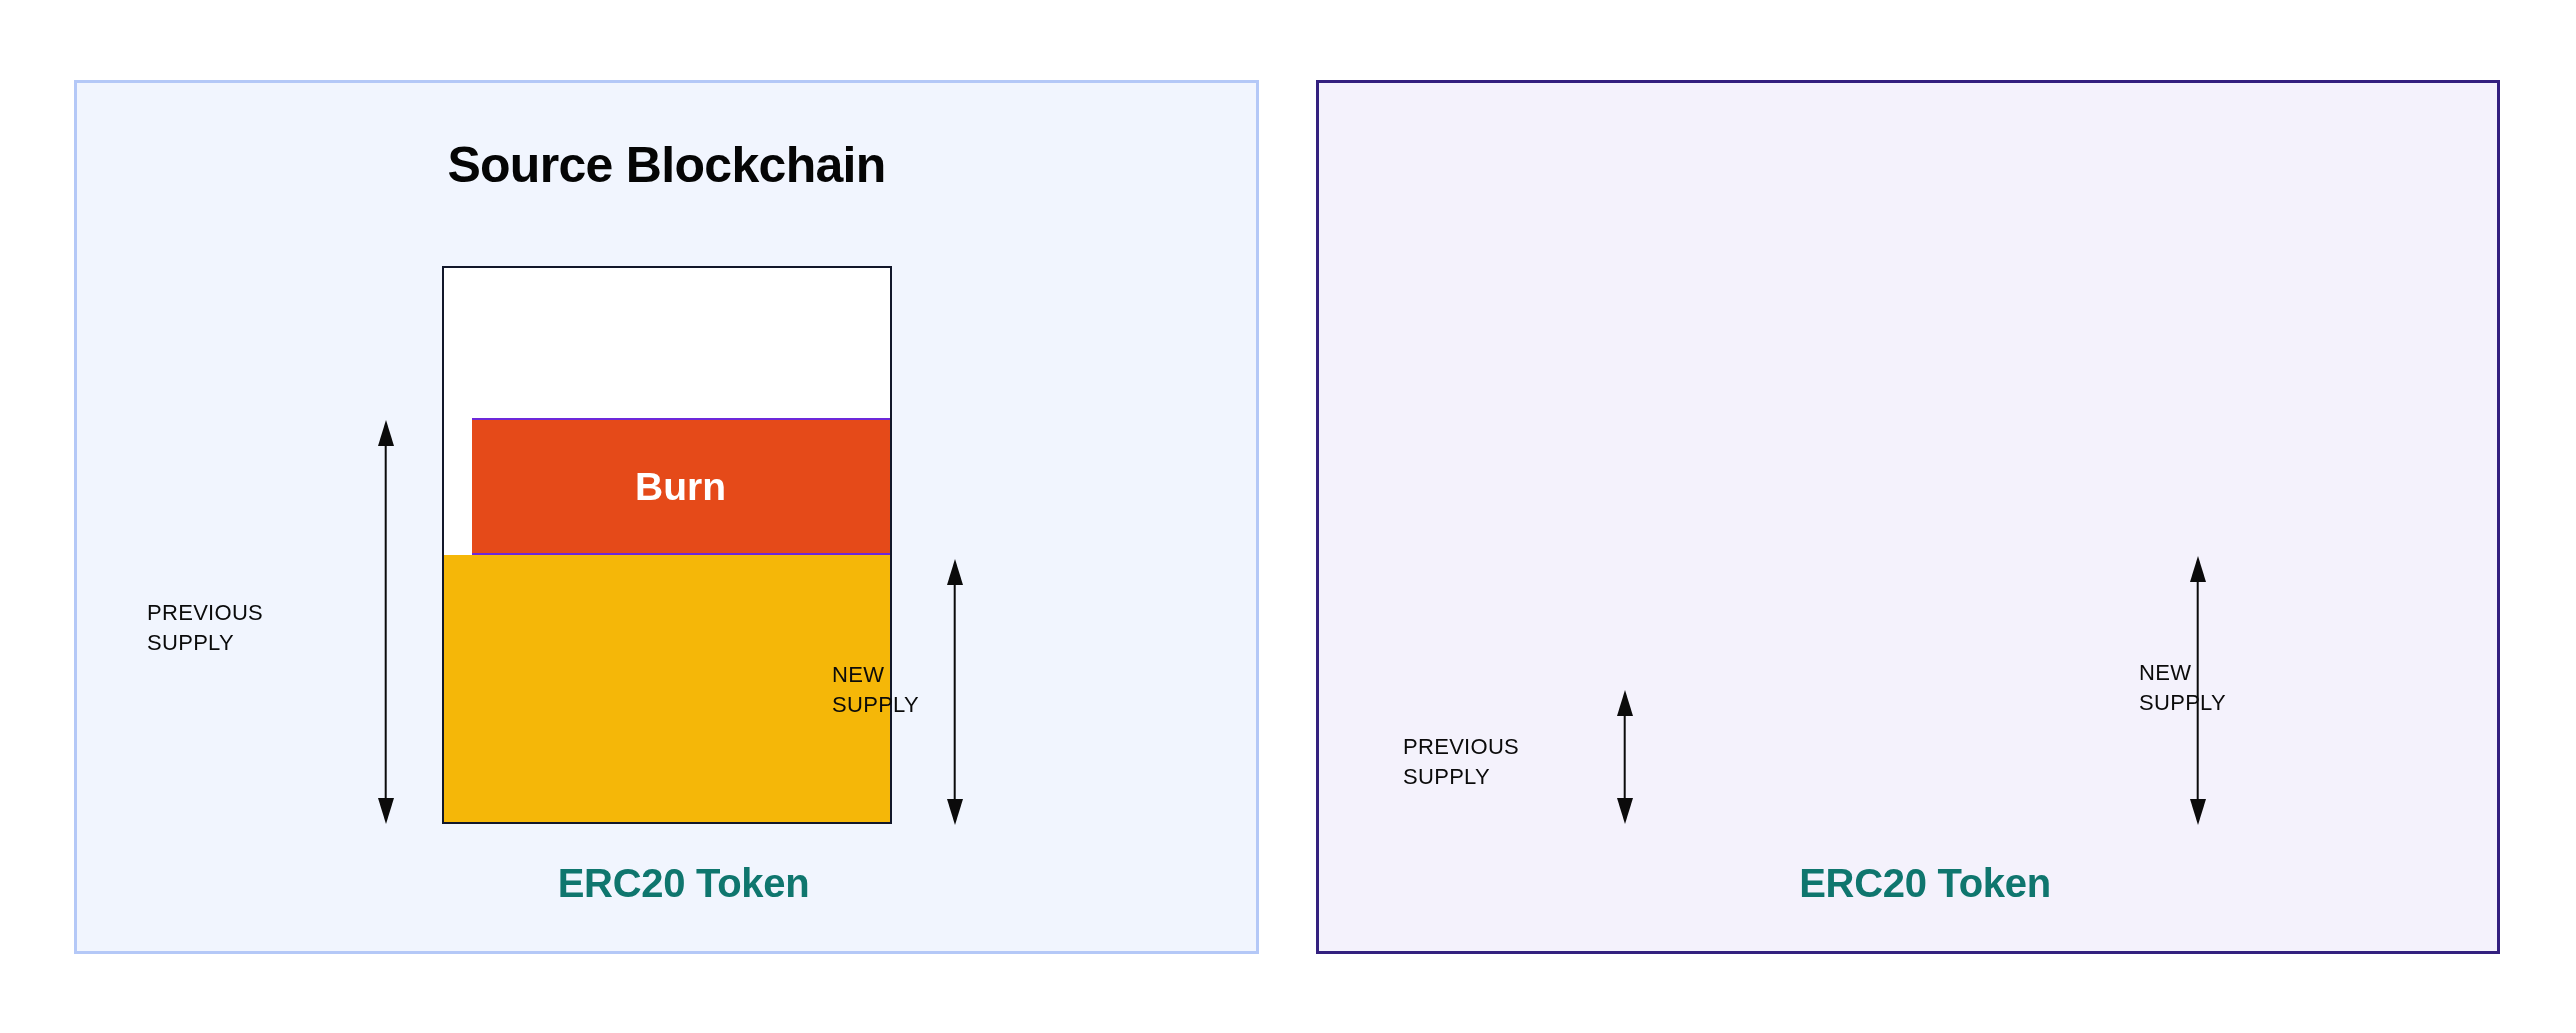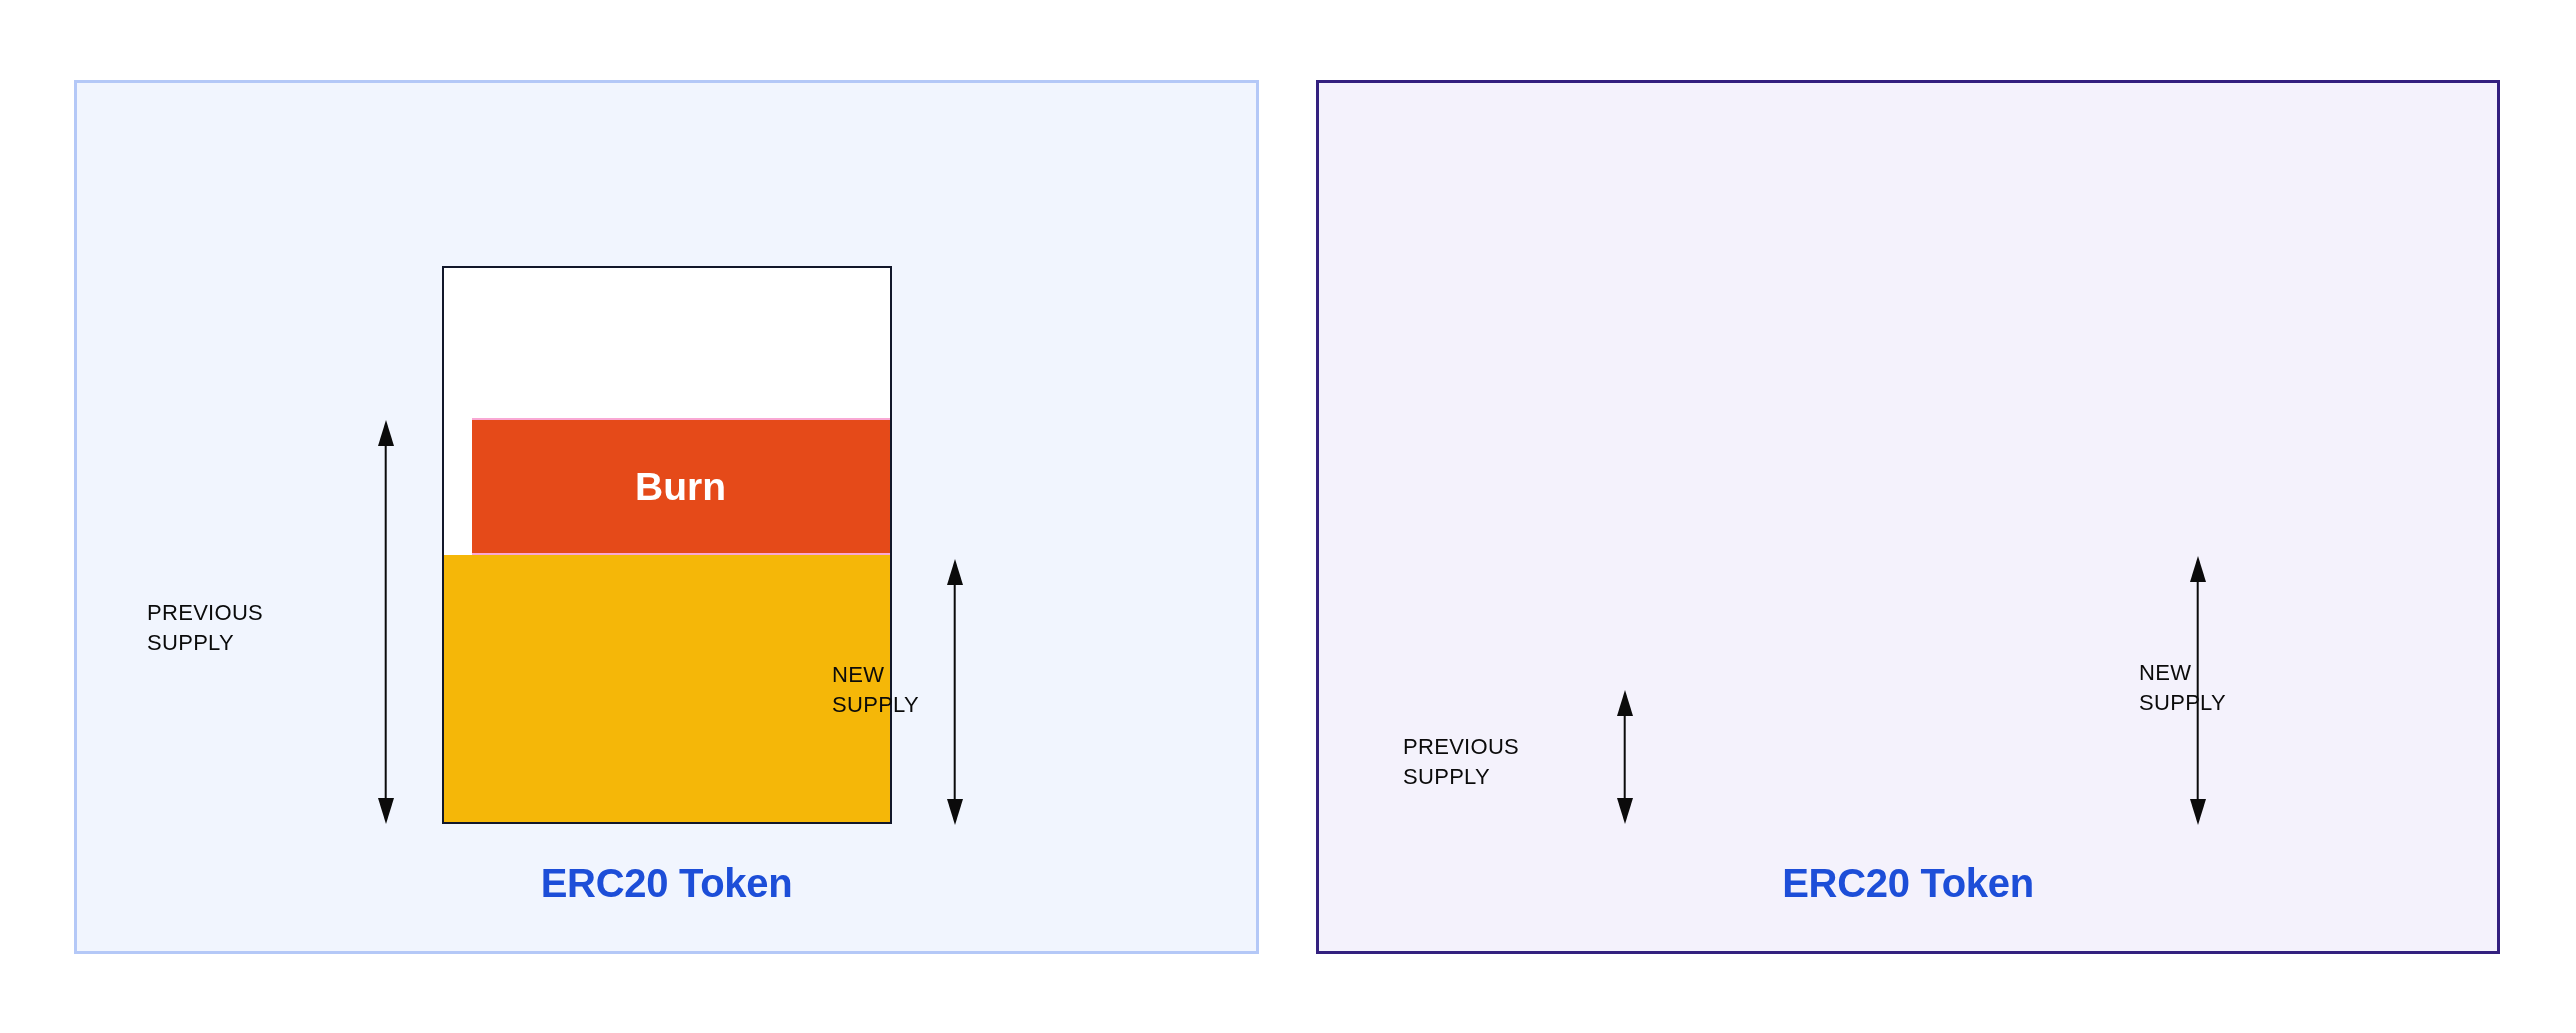--- a/index.html
+++ b/index.html
@@ -20,27 +20,27 @@
   .bar{
     position:absolute;left:50%;transform:translateX(-50%);
     top:183px;width:450px;height:558px;box-sizing:border-box;
     border:2.6px solid #12172a;background:#ffffff;
     display:flex;flex-direction:column;
   }
   .bar-section{
     position:relative;box-sizing:border-box;flex:0 0 auto;
     display:flex;align-items:center;justify-content:center;
   }
-  .bar-section:not(:last-child){border-bottom:2px solid #f9a8d4;margin-left:28px;}
+  .bar-section:not(:last-child){border-bottom:2px solid #6d28d9;margin-left:28px;}
   .bar-section .section-label{
     font-size:39px;font-weight:600;letter-spacing:0;line-height:1;
   }
   .token-label{
-    position:absolute;top:778px;left:0;width:100%;text-align:center;
-    font-size:40px;font-weight:bold;letter-spacing:-0.3px;color:#1d4ed8;
+    position:absolute;top:778px;left:17px;width:100%;text-align:center;
+    font-size:40px;font-weight:bold;letter-spacing:-0.3px;color:#0f766e;
     white-space:nowrap;
   }
   .supply-label{
     position:absolute;width:261px;text-align:left;
     font-size:22px;font-weight:normal;letter-spacing:0.3px;line-height:1.38;
     color:#0b0b0b;white-space:pre-line;
   }
   .varrow{position:absolute;width:17px;}
   .varrow .head{
     position:absolute;left:50%;transform:translateX(-50%);
@@ -51,20 +51,21 @@
   .varrow .vline{
     position:absolute;left:50%;transform:translateX(-50%);
     top:21px;bottom:21px;width:2.6px;background:#0b0b0b;
   }
 </style>
 </head>
 <body style="background: rgb(255, 255, 255);">
 
 <div class="panel" style="left: 74px; width: 1185px; background: rgb(241, 245, 254); border-color: rgb(180, 200, 247);">
 
+  <div class="panel-title">Source Blockchain</div>
 
   <div class="bar">
       <div class="bar-section" style="height: 27.5%; background: rgb(255, 255, 255);"></div>
       <div class="bar-section" style="height: 24.3%; background: rgb(229, 74, 25);">
         <span class="section-label" style="color: rgb(255, 255, 255);">Burn</span>
       </div>
       <div class="bar-section" style="height: 48.2%; background: rgb(245, 183, 8);"></div>
     </div>
 
   <div class="varrow" style="left:300px;top:337px;height:404px;">

